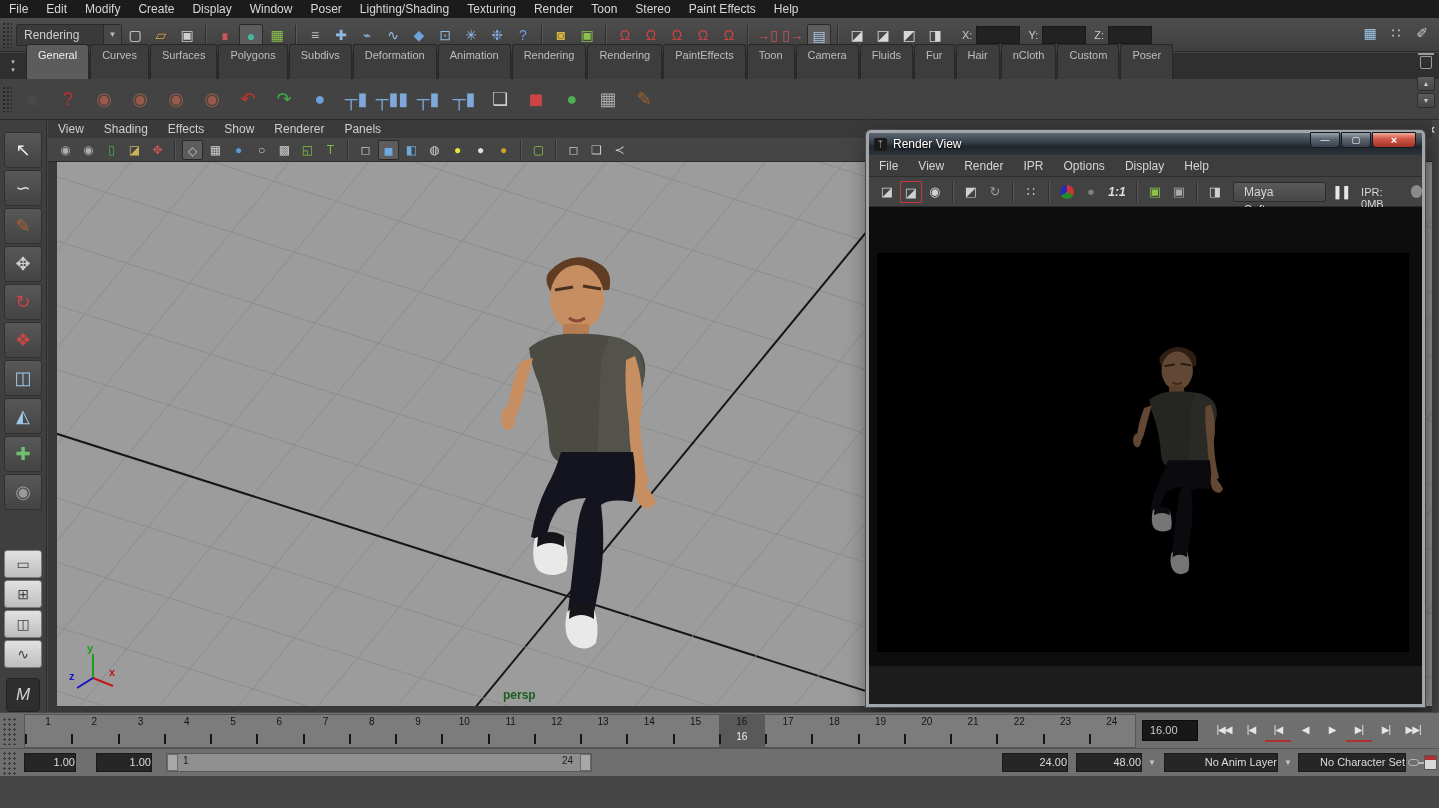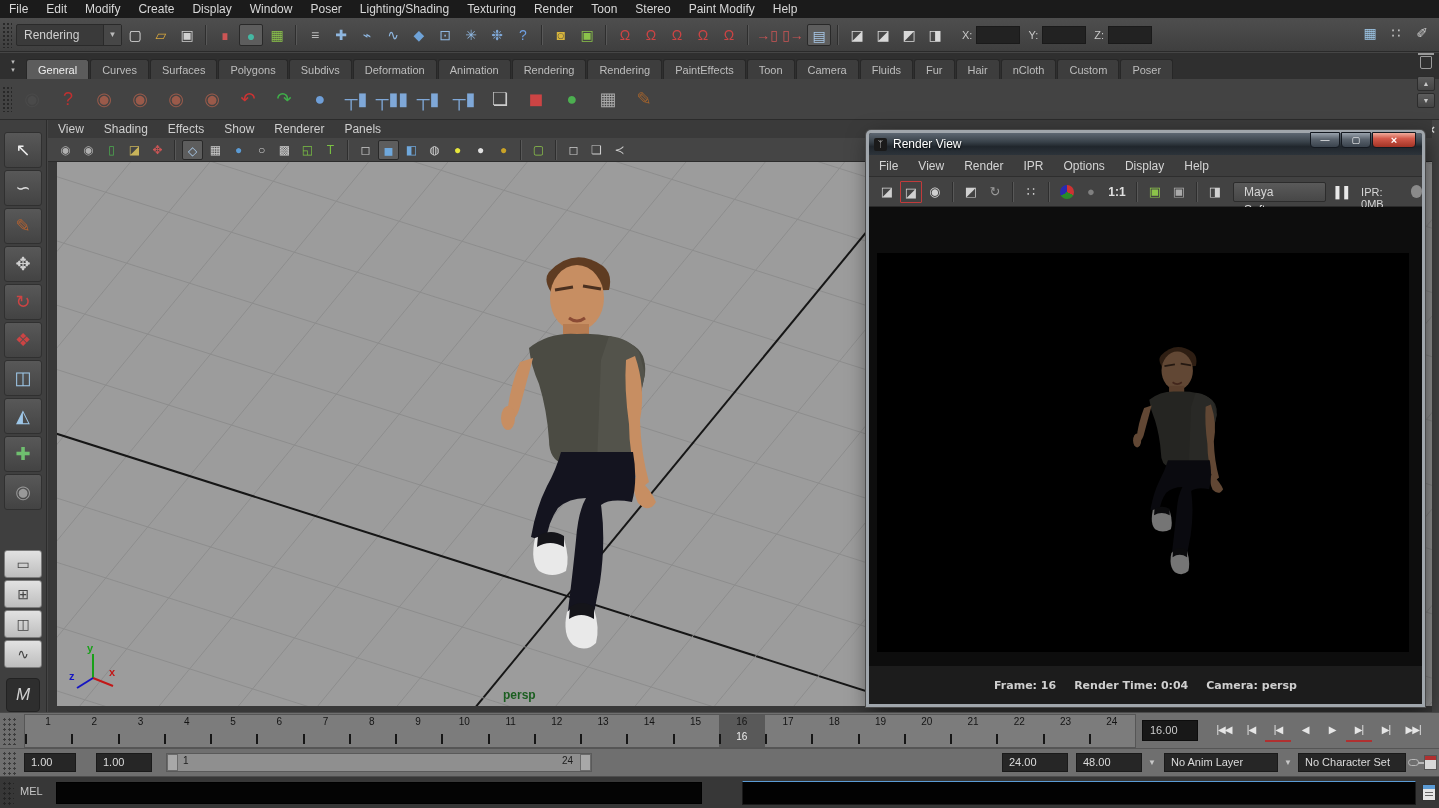--- a/index.html
+++ b/index.html
@@ -32,21 +32,21 @@
   .coords{display:flex;align-items:center;margin-left:6px;}
   .coord-label{font-size:11px;color:#c8c8c8;margin:0 4px 0 8px;}
   .coord-field{width:44px;height:18px;background:#222;border:1px solid #1a1a1a;color:#ddd;
       font-size:11px;line-height:18px;padding-left:4px;}
   .tb-right{position:absolute;right:4px;top:22px;display:flex;}
 
   
   .shelf-tabs{left:0;top:53px;width:1439px;height:26px;background:#2f2f2f;display:flex;align-items:flex-end;}
   .shelf-left{width:26px;height:100%;display:flex;flex-direction:column;align-items:center;justify-content:center;}
   .tiny-arrow{font-size:7px;color:#bbb;line-height:8px;}
-  .shelf-tab{padding:4px 11px 3px;font-size:11px;color:#bdbdbd;background:#3d3d3d;
+  .shelf-tab{padding:4px 11px 18px;font-size:11px;color:#bdbdbd;background:#3d3d3d;
       border:1px solid #272727;border-bottom:none;border-radius:3px 3px 0 0;margin-right:1px;cursor:default;}
   .shelf-tab.active{background:#5c5c5c;color:#efefef;}
 
   
   .shelf-row{left:0;top:79px;width:1439px;height:41px;background:#434343;
       border-bottom:1px solid #2b2b2b;display:flex;align-items:center;}
   .shelf-icon{width:34px;height:33px;line-height:33px;text-align:center;font-size:18px;margin:0 1px;cursor:default;}
   .shelf-right{position:absolute;right:2px;top:56px;width:22px;display:flex;flex-direction:column;align-items:center;}
   .trash-icon{width:12px;height:13px;border:1px solid #9a9a9a;border-radius:1px 1px 2px 2px;position:relative;margin-bottom:6px;}
   .trash-icon:before{content:"";position:absolute;left:-3px;top:-4px;width:16px;height:2px;background:#9a9a9a;}
@@ -93,21 +93,21 @@
   .winbtn{width:30px;height:16px;margin-left:1px;border:1px solid #141920;border-radius:0 0 4px 4px;
       background:linear-gradient(#99a2ac,#5a636d 45%,#3a434d);color:#fff;font-size:9px;
       line-height:14px;text-align:center;}
   .winbtn.close{width:44px;background:linear-gradient(#f0ac9c,#d2594a 40%,#a23325);font-weight:bold;font-size:11px;}
   .rv-menubar{position:absolute;left:0;top:22px;width:100%;height:22px;background:#3d3d3d;
       border-bottom:1px solid #2e2e2e;display:flex;}
   .rv-menubar .mitem{padding:0 10px;font-size:12px;color:#d4d4d4;line-height:22px;}
   .rv-toolbar{position:absolute;left:0;top:44px;width:100%;height:30px;background:#424242;
       border-bottom:1px solid #2a2a2a;display:flex;align-items:center;padding-left:6px;}
   .rv-icon{width:22px;height:22px;line-height:22px;text-align:center;font-size:13px;margin:0 1px;}
-  .rv-icon.textbtn{width:26px;font-size:12px;font-weight:bold;}
+  .rv-icon.textbtn{width:26px;font-size:12px;font-weight:bold;font-style:italic;}
   .active-red{border:1px solid #c23b3b;border-radius:1px;}
   .rgb-ball{color:transparent !important;position:relative;}
   .rgb-ball:before{content:"";position:absolute;left:4px;top:4px;width:14px;height:14px;border-radius:50%;
       background:conic-gradient(#c33 0 33%,#2a8a2a 33% 66%,#2a2ab0 66% 100%);}
   .rv-renderer-btn{height:20px;padding:0 10px;margin-left:6px;background:linear-gradient(#5a5a5a,#474747);
       border:1px solid #2c2c2c;border-radius:2px;font-size:12px;color:#d6d6d6;line-height:18px;}
   .rv-pause{margin-left:10px;font-size:11px;color:#e8e8e8;letter-spacing:1px;}
   .rv-iprmem{margin-left:8px;font-size:11px;color:#d6d6d6;margin-top:12px;}
   .rv-dot{width:13px;height:13px;border-radius:50%;background:#8a8a8a;margin-left:8px;}
   .rv-content{position:absolute;left:0;top:74px;width:553px;height:497px;background:#0d0d0d;}
@@ -130,21 +130,21 @@
   .tl-cell.current{background:#595959;}
   .tl-cell .cur{position:absolute;left:0;top:16px;width:100%;text-align:center;font-size:10px;color:#efefef;}
   .tl-time-field{position:absolute;left:1142px;top:7px;width:56px;height:21px;background:#181818;
       border:1px solid #0d0d0d;color:#cccccc;font-size:11px;line-height:19px;padding-left:7px;}
   .tl-controls{position:absolute;left:1210px;top:5px;display:flex;}
   .pb-btn{width:26px;height:24px;text-align:center;font-size:10px;letter-spacing:-1px;color:#e6e6e6;
       line-height:24px;margin-left:1px;cursor:default;}
   .pb-btn.keytick{box-shadow:inset 0 -2px 0 #b03030;}
 
   
-  .range-row{left:0;top:748px;width:1439px;height:28px;background:#6f6f6f;border-top:1px solid #555;}
+  .range-row{left:0;top:748px;width:1439px;height:28px;background:#6f6f6f;border-top:1px solid #555;text-align:right;}
   .rs-grip{position:absolute;left:2px;top:2px;width:14px;height:24px;
       background-image:radial-gradient(#3c3c3c 1px,transparent 1.2px);background-size:5px 5px;}
   .rs-field{position:absolute;top:4px;height:19px;background:#262626;border:1px solid #1a1a1a;
       color:#dcdcdc;font-size:11px;line-height:17px;padding-left:6px;}
   .rs-slider{position:absolute;left:166px;top:4px;width:426px;height:19px;background:#8f8f8f;
       border:1px solid #5a5a5a;}
   .rs-handle{position:absolute;top:0;width:11px;height:17px;background:#a8a8a8;border:1px solid #6a6a6a;}
   .rs-handle.left{left:0;}  .rs-handle.right{right:0;}
   .rs-range-label{position:absolute;top:1px;font-size:10px;color:#1d1d1d;}
   .rs-arrow{position:absolute;top:9px;color:#c8c8c8;font-size:8px;}
@@ -182,21 +182,21 @@
       <span class="mitem">Modify</span>
       <span class="mitem">Create</span>
       <span class="mitem">Display</span>
       <span class="mitem">Window</span>
       <span class="mitem">Poser</span>
       <span class="mitem">Lighting/Shading</span>
       <span class="mitem">Texturing</span>
       <span class="mitem">Render</span>
       <span class="mitem">Toon</span>
       <span class="mitem">Stereo</span>
-      <span class="mitem">Paint Modify</span>
+      <span class="mitem">Paint Effects</span>
       <span class="mitem">Help</span>
     </div>
 
   <div class="abs main-toolbar">
     <span class="grip"></span>
     <div class="mode-select">
       <span class="lbl">Rendering</span>
       <span class="dd">▼</span>
     </div>
     <div class="iconrow">
@@ -491,25 +491,20 @@
       <span class="rv-iprmem">IPR: 0MB</span>
       <span class="rv-dot"></span>
     </div>
     <div class="rv-content">
       <div class="rv-image">
         <svg class="abs" style="left:249px;top:84px;filter:brightness(0.5) saturate(0.9);" width="128" height="244">
             <use href="#char-sym"></use>
           </svg>
       </div>
       <div class="rv-status">
-        <div class="row">
-          <span>Frame: 16</span>
-          <span>Render Time: 0:04</span>
-          <span>Camera: persp</span>
-        </div>
       </div>
     </div>
   </div>
 
   <div class="abs timeline">
     <span class="tl-grip"></span>
     <div class="tl-ruler">
         <div class="tl-cell">
           <span class="num">1</span>
           <span class="tick"></span>
@@ -634,27 +629,20 @@
     <span class="rs-field" style="left:1002px;width:66px;">24.00</span>
     <span class="rs-field" style="left:1076px;width:66px;">48.00</span>
     <span class="rs-arrow" style="left:1148px;">▼</span>
     <span class="rs-field" style="left:1164px;width:114px;">No Anim Layer</span>
     <span class="rs-arrow" style="left:1284px;">▼</span>
     <span class="rs-field" style="left:1298px;width:108px;">No Character Set</span>
     <span class="key-icon"></span>
     <span class="autokey-icon"></span>
   </div>
 
-  <div class="abs cmd-row">
-    <span class="cmd-grip"></span>
-    <span class="cmd-label">MEL</span>
-    <div class="cmd-input"></div>
-    <div class="cmd-results"></div>
-    <span class="script-icon"></span>
-  </div>
 
   <svg width="0" height="0" style="position:absolute" aria-hidden="true">
     <defs>
       <symbol id="char-sym" viewBox="0 0 220 420">
         <path d="M60 32 Q85 6 114 26 Q124 34 120 50 L62 52 Q54 40 60 32 Z" fill="#5f3c22"></path>
         <ellipse cx="88" cy="58" rx="27" ry="33" fill="#c78e62"></ellipse>
         <path d="M66 50 L84 47 M94 46 L112 49" stroke="#4a3020" stroke-width="3" fill="none"></path>
         <path d="M80 78 Q88 84 96 78" stroke="#8a4a34" stroke-width="3" fill="none"></path>
         <rect x="74" y="84" width="26" height="16" fill="#b67c52"></rect>
         <path d="M40 108 Q60 92 88 94 Q120 92 142 104 Q158 112 156 134 L150 162 Q146 182 144 205 Q140 222 120 224 L75 224 Q60 220 60 200 Q58 170 50 144 Q42 126 40 108 Z" fill="#4b4b43"></path>

